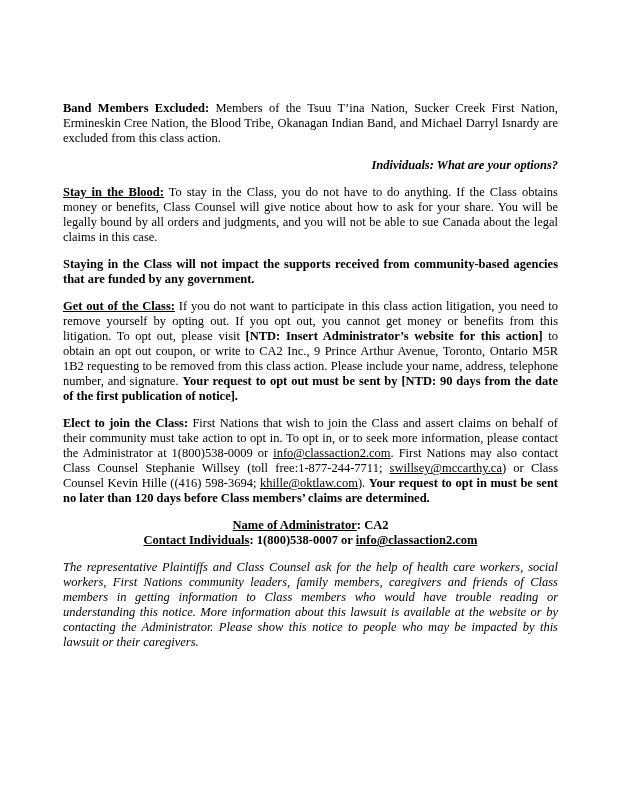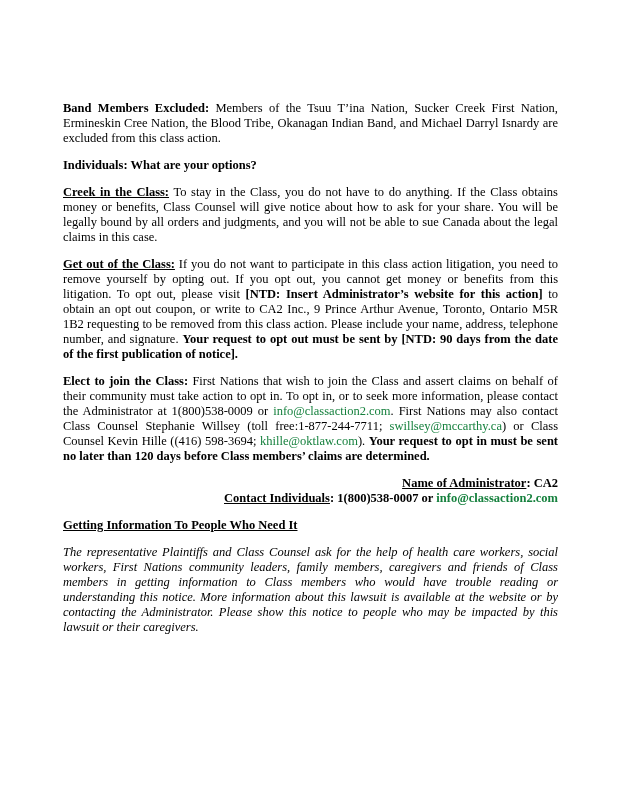--- a/index.html
+++ b/index.html
@@ -23,55 +23,57 @@
     font-size: 12.5px;
     line-height: 15px;
     margin-top: 31px;
   }
   .para {
     margin: 0 0 12px 0;
     text-align: justify;
   }
   .line {
     margin: 0;
-    text-align: right;
+    text-align: center;
   }
   .line.gap-after {
     margin: 0 0 12px 0;
   }
   .center {
-    text-align: left;
+    text-align: right;
+    font-style: italic;
   }
   .b { font-weight: bold; }
   .u { text-decoration: underline; }
   .last { margin-bottom: 0; font-style: italic; }
   .email {
-    color: #15803d;
+    text-decoration: underline;
+    color: #000000;
     cursor: pointer;
   }
 </style>
 </head>
 <body>
 
 <div class="page">
 
   <p class="para"><span class="b">Band Members Excluded:</span><span> Members of the Tsuu T’ina Nation, Sucker Creek First Nation, Ermineskin Cree Nation, the Blood Tribe, Okanagan Indian Band, and Michael Darryl Isnardy are excluded from this class action.</span></p>
 
   <p class="para center b">Individuals: What are your options?</p>
 
-  <p class="para"><span class="b u">Creek in the Class:</span><span> To stay in the Class, you do not have to do anything. If the Class obtains money or benefits, Class Counsel will give notice about how to ask for your share. You will be legally bound by all orders and judgments, and you will not be able to sue Canada about the legal claims in this case.</span></p>
+  <p class="para"><span class="b u">Stay in the Blood:</span><span> To stay in the Class, you do not have to do anything. If the Class obtains money or benefits, Class Counsel will give notice about how to ask for your share. You will be legally bound by all orders and judgments, and you will not be able to sue Canada about the legal claims in this case.</span></p>
 
+  <p class="para b">Staying in the Class will not impact the supports received from community-based agencies that are funded by any government.</p>
 
   <p class="para"><span class="b u">Get out of the Class:</span><span> If you do not want to participate in this class action litigation, you need to remove yourself by opting out. If you opt out, you cannot get money or benefits from this litigation. To opt out, please visit </span><span class="b">[NTD: Insert Administrator’s website for this action]</span><span> to obtain an opt out coupon, or write to CA2 Inc., 9 Prince Arthur Avenue, Toronto, Ontario  M5R 1B2 requesting to be removed from this class action. Please include your name, address, telephone number, and signature. </span><span class="b">Your request to opt out must be sent by [NTD: 90 days from the date of the first publication of notice].</span></p>
 
 
   <p class="para"><span class="b">Elect to join the Class:</span><span> First Nations that wish to join the Class and assert claims on behalf of their community must take action to opt in. To opt in, or to seek more information, please contact the Administrator at 1(800)538-0009 or </span><span class="email">info@classaction2.com</span><span>. First Nations may also contact Class Counsel Stephanie Willsey (toll free:1-877-244-7711; </span><span class="email">swillsey@mccarthy.ca</span><span>) or Class Counsel Kevin Hille ((416) 598-3694; </span><span class="email">khille@oktlaw.com</span><span>). </span><span class="b">Your request to opt in must be sent no later than 120 days before Class members’ claims are determined.</span></p>
 
 
   <p class="line"><span class="b u">Name of Administrator</span><span class="b">: CA2</span></p>
 
   <p class="line gap-after"><span class="b u">Contact Individuals</span><span class="b">: 1(800)538-0007 or </span><span class="b email">info@classaction2.com</span></p>
 
-  <p class="para center b u">Getting Information To People Who Need It</p>
 
   <p class="para last">The representative Plaintiffs and Class Counsel ask for the help of health care workers, social workers, First Nations community leaders, family members, caregivers and friends of Class members in getting information to Class members who would have trouble reading or understanding this notice. More information about this lawsuit is available at the website or by contacting the Administrator. Please show this notice to people who may be impacted by this lawsuit or their caregivers.</p>
 
 </div>
 
 </body></html>

